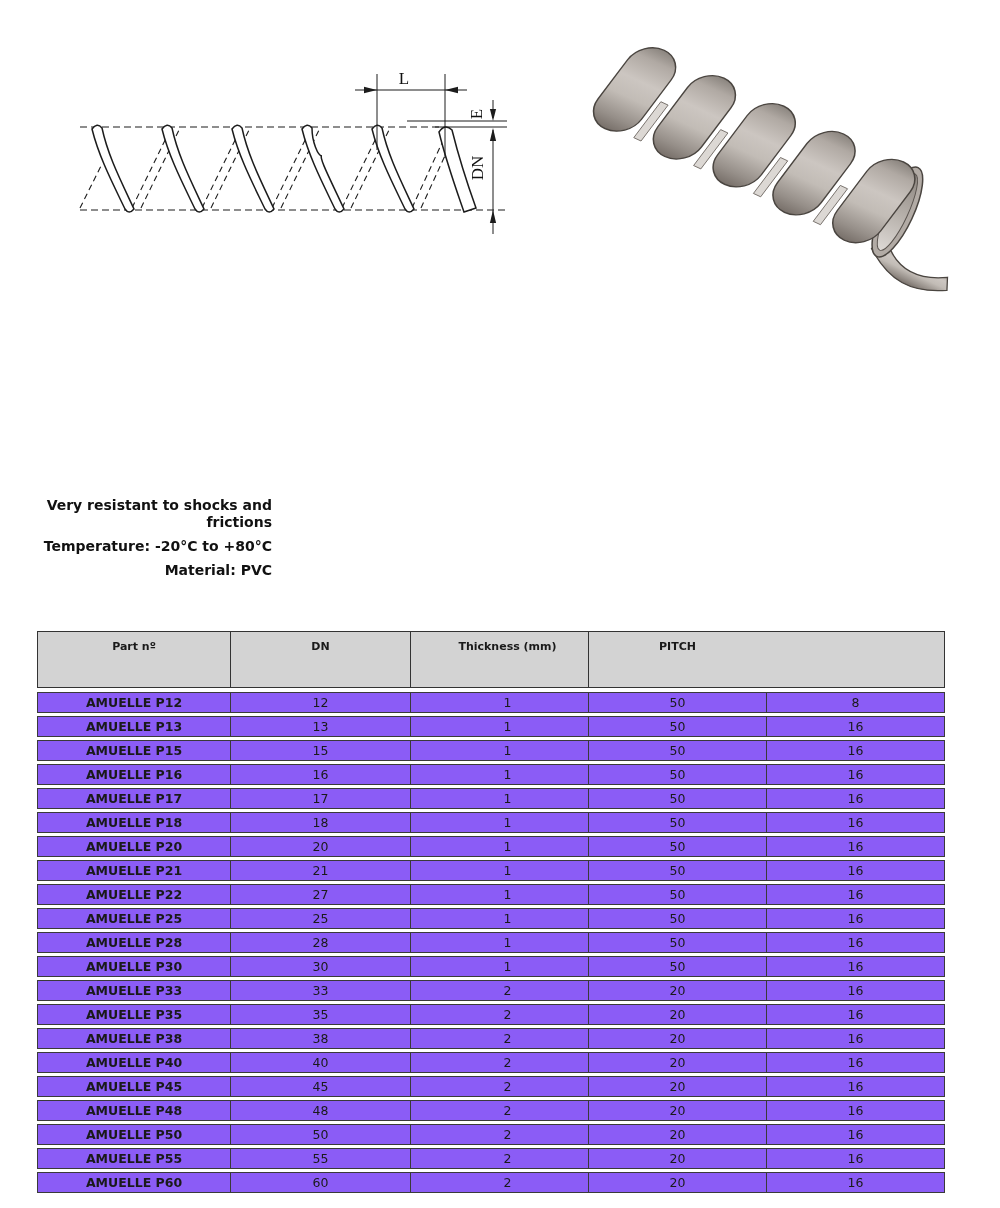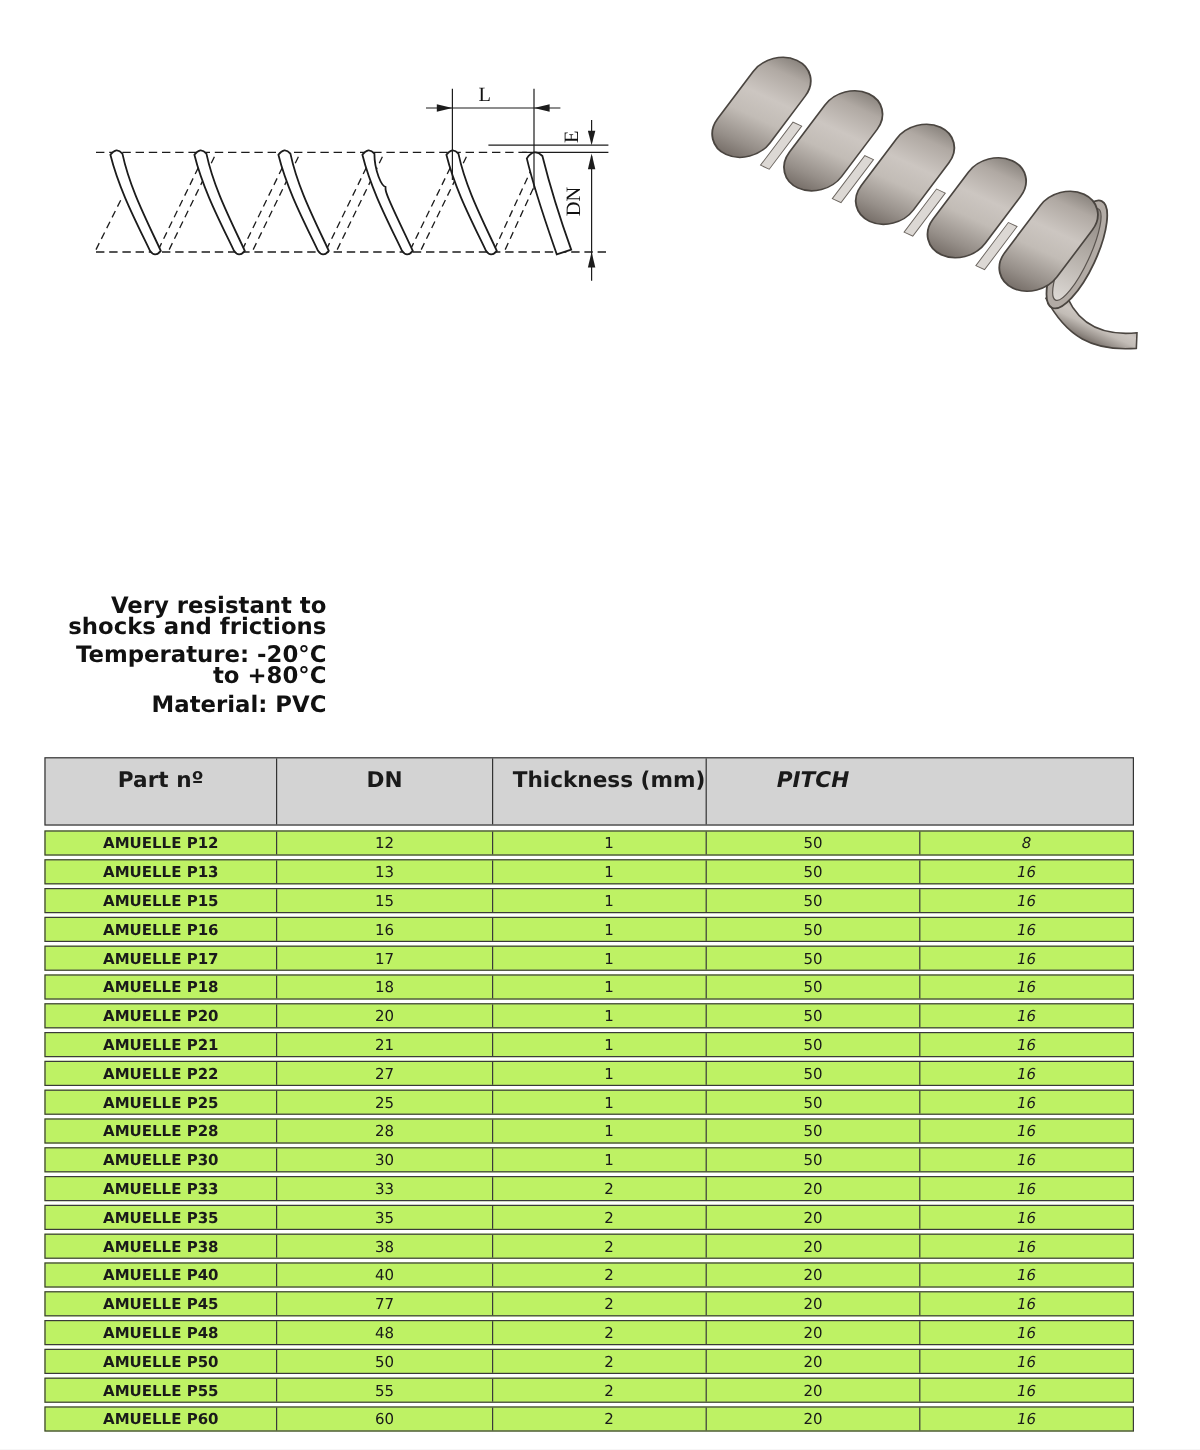--- a/index.html
+++ b/index.html
@@ -1,32 +1,32 @@
 <!DOCTYPE html>
 <html><head>
 <meta charset="utf-8">
 <style>
   html,body{margin:0;padding:0;}
   body{font-family:"DejaVu Sans","Liberation Sans",sans-serif;background:#e9e9e9;}
   .page{position:relative;width:1000px;height:1208px;background:#ffffff;margin:0 auto;overflow:hidden;color:#1a1a1a;}
   .abs{position:absolute;}
 
   
-  .props{left:40px;top:497px;width:232px;text-align:right;font-weight:bold;font-size:19px;line-height:17px;color:#111;}
+  .props{left:40px;top:497px;width:232px;text-align:right;font-weight:bold;font-size:14px;line-height:17px;color:#111;}
   .props .prop{margin-bottom:7px;}
 
   
   .ptable{left:37px;top:631px;width:908px;}
   .thead{display:flex;height:57px;border:1px solid #333;box-sizing:border-box;margin-bottom:4px;}
-  .hcell{box-sizing:border-box;padding-top:8px;text-align:center;font-weight:bold;font-size:18px;border-left:1px solid #333;}
+  .hcell{box-sizing:border-box;padding-top:8px;text-align:center;font-weight:bold;font-size:11px;border-left:1px solid #333;}
   .hcell:first-child{border-left:none;}
-  .trow{display:flex;height:21px;border:1px solid #3a3a3a;box-sizing:border-box;margin-bottom:3px;background:#bef264;}
+  .trow{display:flex;height:21px;border:1px solid #3a3a3a;box-sizing:border-box;margin-bottom:3px;background:#8b5cf6;}
   .tcell{box-sizing:border-box;line-height:19px;text-align:center;font-size:12.5px;border-left:1px solid #3a3a3a;overflow:hidden;}
   .tcell:first-child{border-left:none;}
-  .c0{width:192px;}.c1{width:180px;}.c2{width:178px;padding-left:16px;}.c3{width:178px;}.c4{width:178px;font-style:italic;}
+  .c0{width:192px;}.c1{width:180px;}.c2{width:178px;padding-left:16px;}.c3{width:178px;}.c4{width:178px;}
   .thead .c0{width:192px;}
   .tcell.c0{font-weight:bold;font-size:12.5px;}
 
   
   .dimtext{font-family:"Liberation Serif","DejaVu Serif",serif;font-size:17px;fill:#111;}
 </style>
 </head>
 <body>
 
 <div class="page">
@@ -245,21 +245,21 @@
         </div>
         <div class="trow">
           <div class="tcell c0">AMUELLE P40</div>
           <div class="tcell c1">40</div>
           <div class="tcell c2">2</div>
           <div class="tcell c3">20</div>
           <div class="tcell c4">16</div>
         </div>
         <div class="trow">
           <div class="tcell c0">AMUELLE P45</div>
-          <div class="tcell c1">77</div>
+          <div class="tcell c1">45</div>
           <div class="tcell c2">2</div>
           <div class="tcell c3">20</div>
           <div class="tcell c4">16</div>
         </div>
         <div class="trow">
           <div class="tcell c0">AMUELLE P48</div>
           <div class="tcell c1">48</div>
           <div class="tcell c2">2</div>
           <div class="tcell c3">20</div>
           <div class="tcell c4">16</div>

